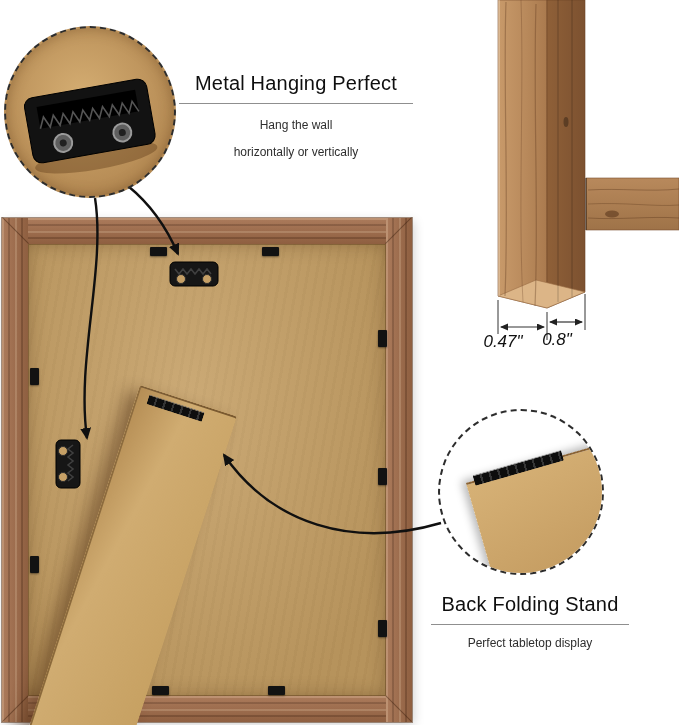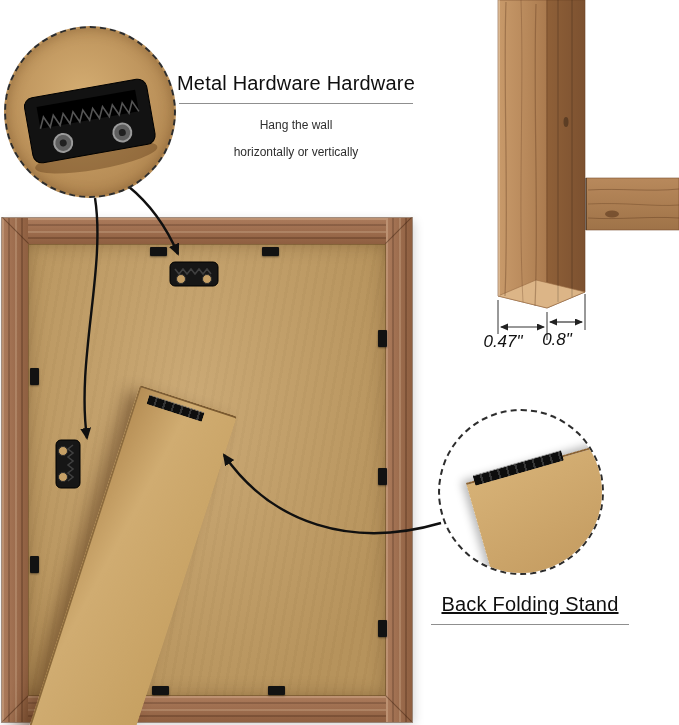--- a/index.html
+++ b/index.html
@@ -69,21 +69,21 @@
       border-top:1px solid #8c8c8c;}
 
   
   .title{position:absolute;font-size:20px;letter-spacing:.2px;color:#0f0f0f;text-align:center;}
   .body-text{position:absolute;font-size:12px;color:#2e2e2e;text-align:center;}
   .rule{position:absolute;height:1px;background:#8f8f8f;}
   .t-hang-title{left:170px;top:72px;width:252px;}
   .rule-hang{left:179px;top:103px;width:234px;}
   .t-hang-l1{left:170px;top:118px;width:252px;}
   .t-hang-l2{left:170px;top:145px;width:252px;}
-  .t-stand-title{left:428px;top:593px;width:204px;text-decoration:underline;}
+  .t-stand-title{left:428px;top:593px;width:204px;}
   .rule-stand{left:431px;top:624px;width:198px;}
   .t-stand-l1{left:418px;top:636px;width:224px;}
   .dim-label{position:absolute;font-size:17px;font-style:italic;color:#101010;text-align:center;}
   .dim-depth{left:474px;top:332px;width:58px;}
   .dim-width{left:531px;top:330px;width:52px;}
 
   .overlay-svg{position:absolute;left:0;top:0;pointer-events:none;}
   .z1{z-index:1}.z4{z-index:4}.z5{z-index:5}.z6{z-index:6}
 </style>
 </head>
@@ -205,24 +205,25 @@
         <circle cx="30" cy="16" r="3.5" fill="#202020"></circle>
       </g>
     </svg>
   </div>
 
   <div class="inset inset-stand z5">
     <div class="inset2-board"></div>
     <div class="inset2-hinge"></div>
   </div>
 
-  <div class="title t-hang-title z6">Metal Hardware Hardware</div>
+  <div class="title t-hang-title z6">Metal Hanging Perfect</div>
   <div class="rule rule-hang z6"></div>
   <div class="body-text t-hang-l1 z6">Hang the wall</div>
   <div class="body-text t-hang-l2 z6">horizontally or vertically</div>
 
   <div class="title t-stand-title z6">Back Folding Stand</div>
   <div class="rule rule-stand z6"></div>
+  <div class="body-text t-stand-l1 z6">Perfect tabletop display</div>
 
   <div class="dim-label dim-depth z6">0.47"</div>
   <div class="dim-label dim-width z6">0.8"</div>
 
 </div>
 
 </body></html>

